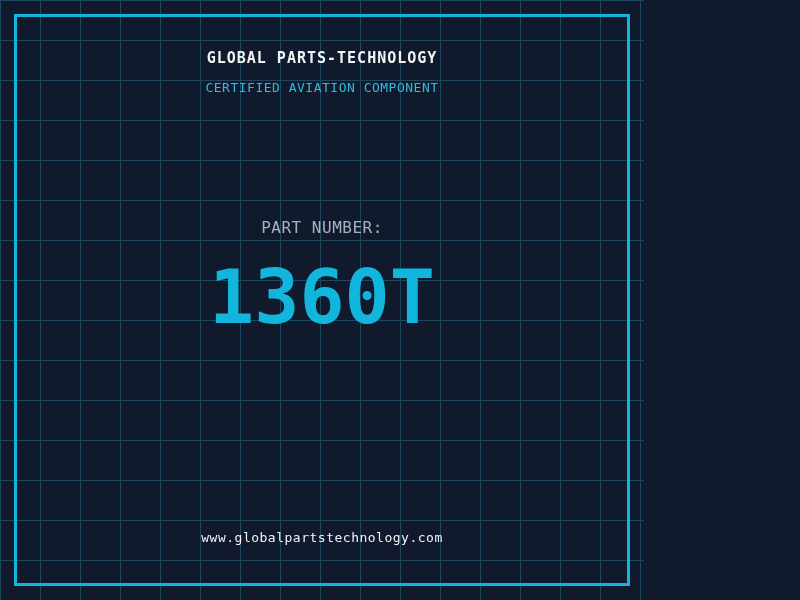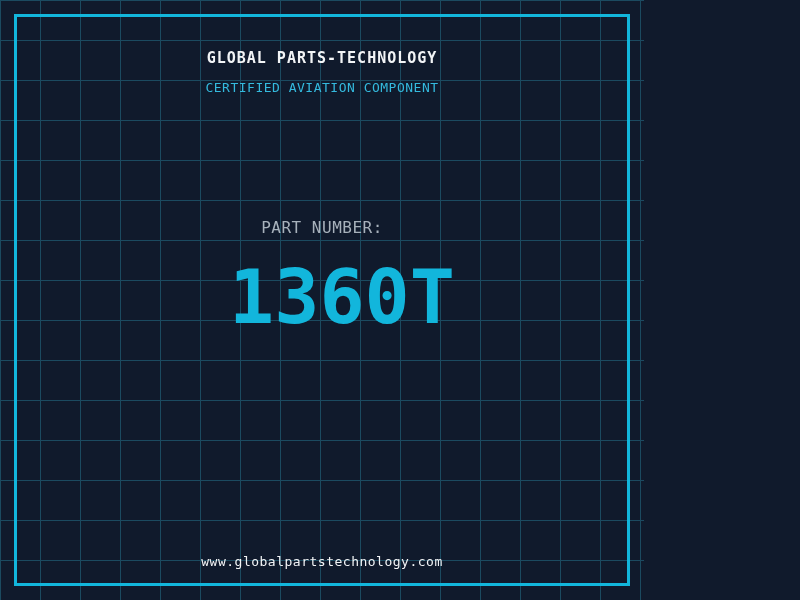--- a/index.html
+++ b/index.html
@@ -54,24 +54,23 @@
     letter-spacing: 0.5px;
     color: #a7b1bb;
   }
   .part-number {
     top: 260px;
     font-size: 75px;
     font-weight: bold;
     line-height: 1;
     letter-spacing: 0px;
     color: #12b6dc;
-    padding-left: 20px;
   }
   .website {
-    top: 554px;
+    top: 530px;
     font-size: 13px;
     letter-spacing: 0.5px;
     color: #f2f4f6;
   }
 </style>
 </head>
 <body>
 
 <div class="page">
   <div class="frame"></div>

